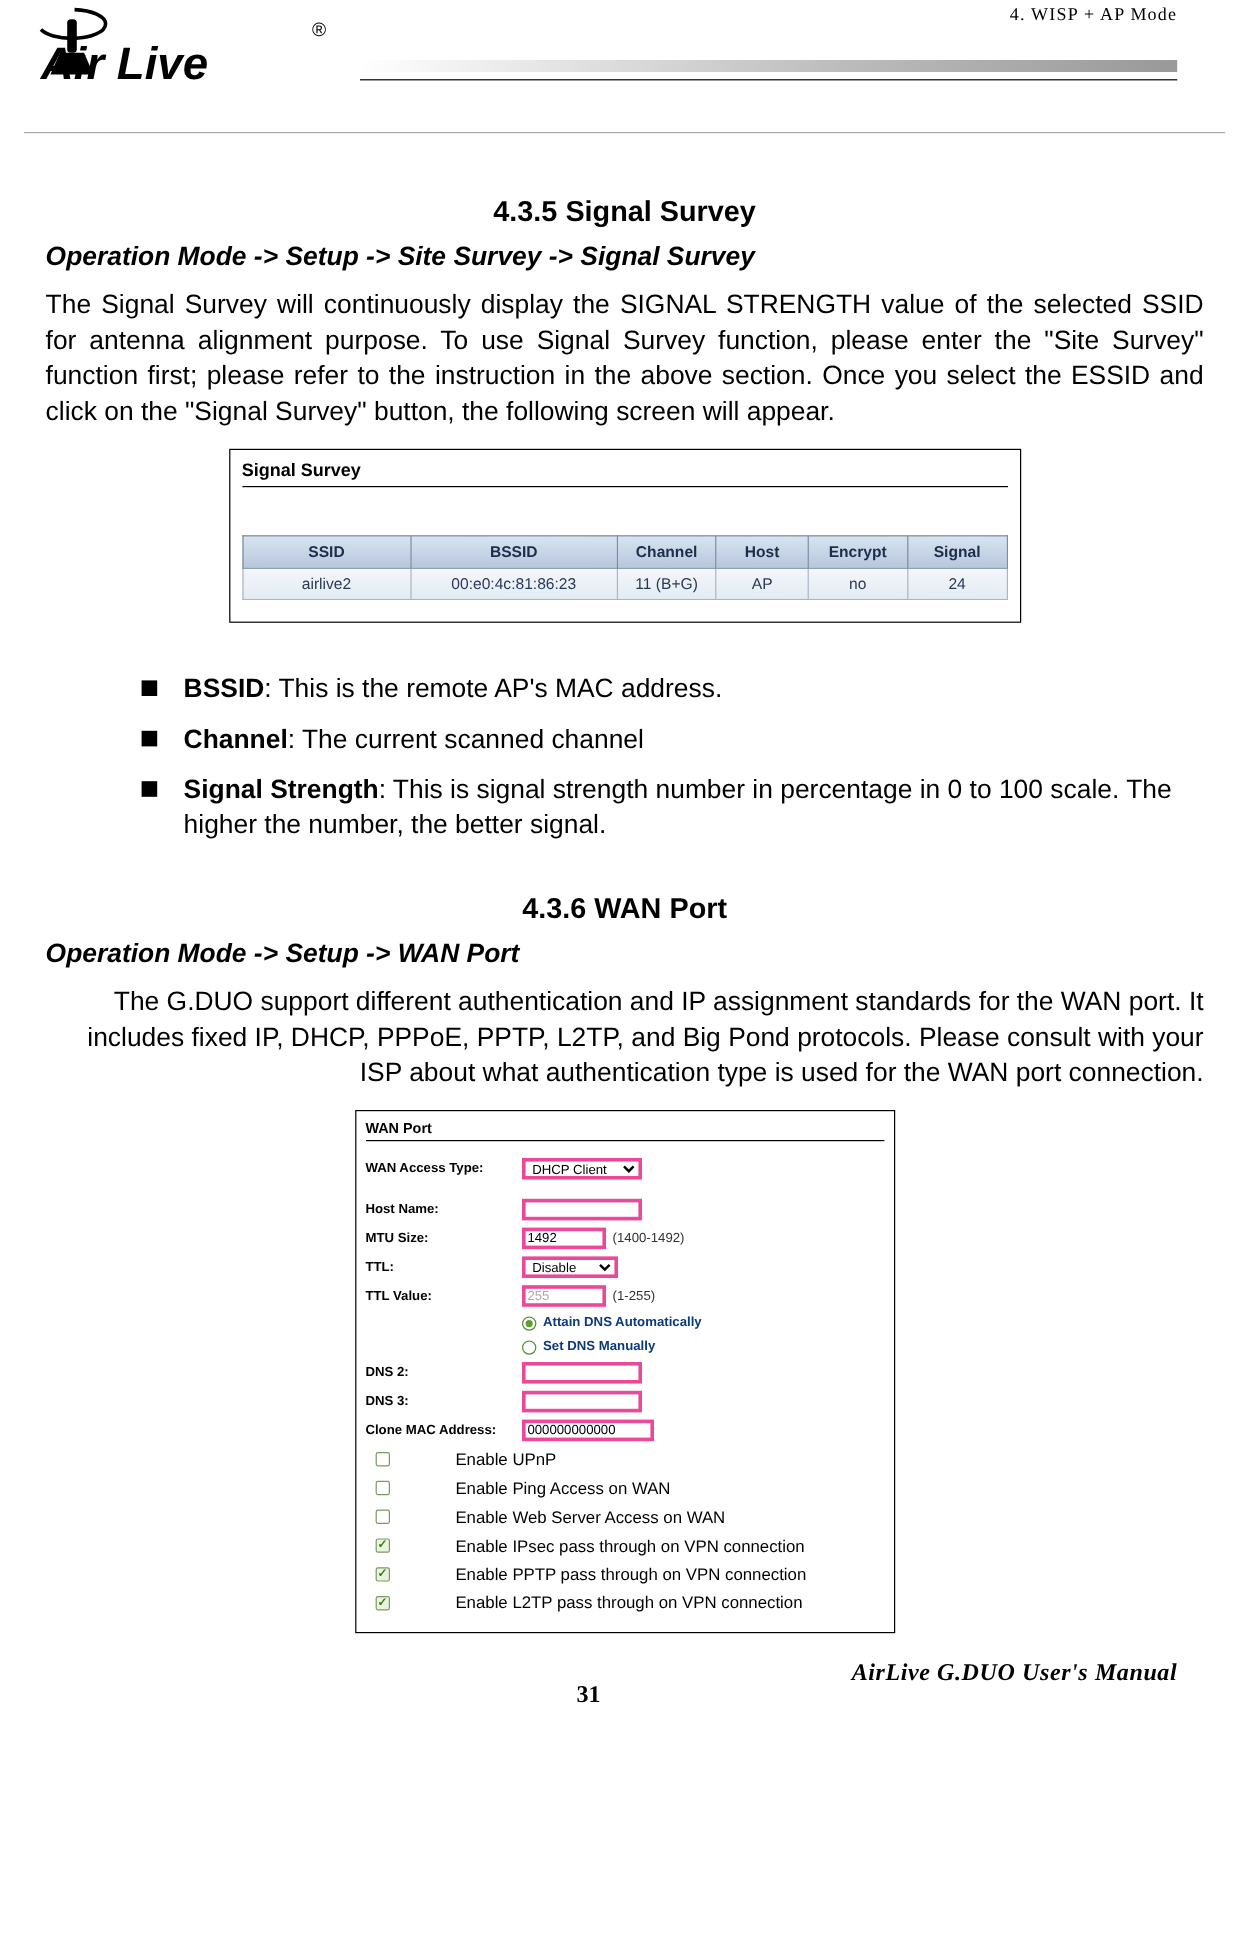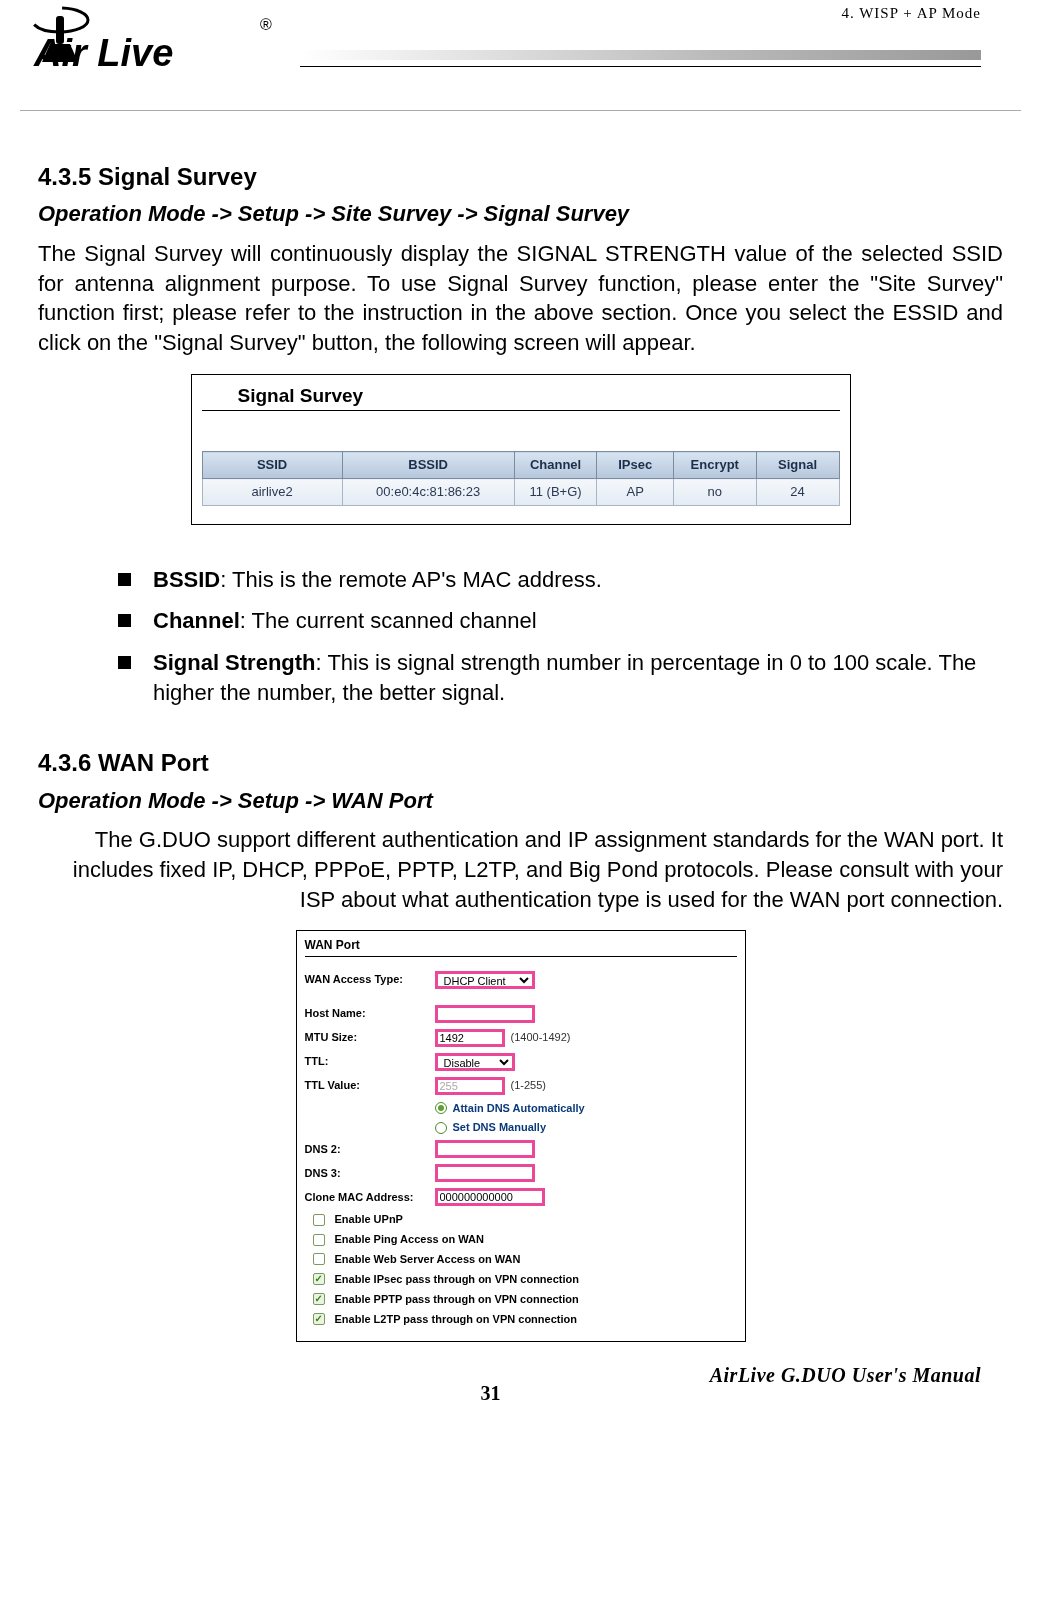--- a/index.html
+++ b/index.html
@@ -60,20 +60,21 @@
     
     .content {
       padding: 50px 38px 10px 38px;
       font-size: 22px;
       line-height: 1.35;
     }
     .section-title {
       font-weight: bold;
       font-size: 24px;
       margin-bottom: 6px;
+      text-align: center;
     }
     .breadcrumb {
       font-style: italic;
       font-weight: bold;
       font-size: 22px;
       margin-bottom: 10px;
     }
     .paragraph {
       text-align: justify;
       margin-bottom: 16px;
@@ -87,23 +88,22 @@
     .survey-panel {
       width: 660px;
       margin: 0 auto 40px auto;
       border: 1px solid #000;
       padding: 8px 10px 18px 10px;
       font-size: 14px;
       position: relative;
     }
     .survey-title {
       font-weight: bold;
-      font-size: 19px;
+      font-size: 15px;
       margin-bottom: 2px;
-      margin-left: 36px;
     }
     .survey-hr {
       height: 1px;
       background: #000;
       margin-bottom: 40px;
     }
     table.survey {
       width: 100%;
       border-collapse: collapse;
       font-size: 13px;
@@ -253,22 +253,23 @@
     .check-row .check.checked::after {
       content: "✓";
       color: #3a7b1f;
       font-size: 10px;
       position: absolute;
       left: 1px;
       top: -2px;
       font-weight: bold;
     }
     .check-row .clabel {
-      font-weight: bold;
-      font-size: 11px;
+      font-weight: normal;
+      font-size: 14px;
+      margin-left: 45px;
     }
     .btn-row {
       margin-top: 10px;
       display: flex;
       gap: 10px;
     }
     .btn {
       font-size: 11px;
       padding: 2px 10px;
       border: 1px solid #6b7da5;
@@ -337,21 +338,21 @@
 
     <div class="survey-panel">
       <div class="survey-title">Signal Survey</div>
       <div class="survey-hr"></div>
       <table class="survey">
         <thead>
           <tr>
             <th style="width:22%">SSID</th>
             <th style="width:27%">BSSID</th>
             <th style="width:13%">Channel</th>
-            <th style="width:12%">IPsec</th>
+            <th style="width:12%">Host</th>
             <th style="width:13%">Encrypt</th>
             <th style="width:13%">Signal</th>
           </tr>
         </thead>
         <tbody>
           <tr>
             <td>airlive2</td>
             <td>00:e0:4c:81:86:23</td>
             <td>11 (B+G)</td>
             <td>AP</td>

